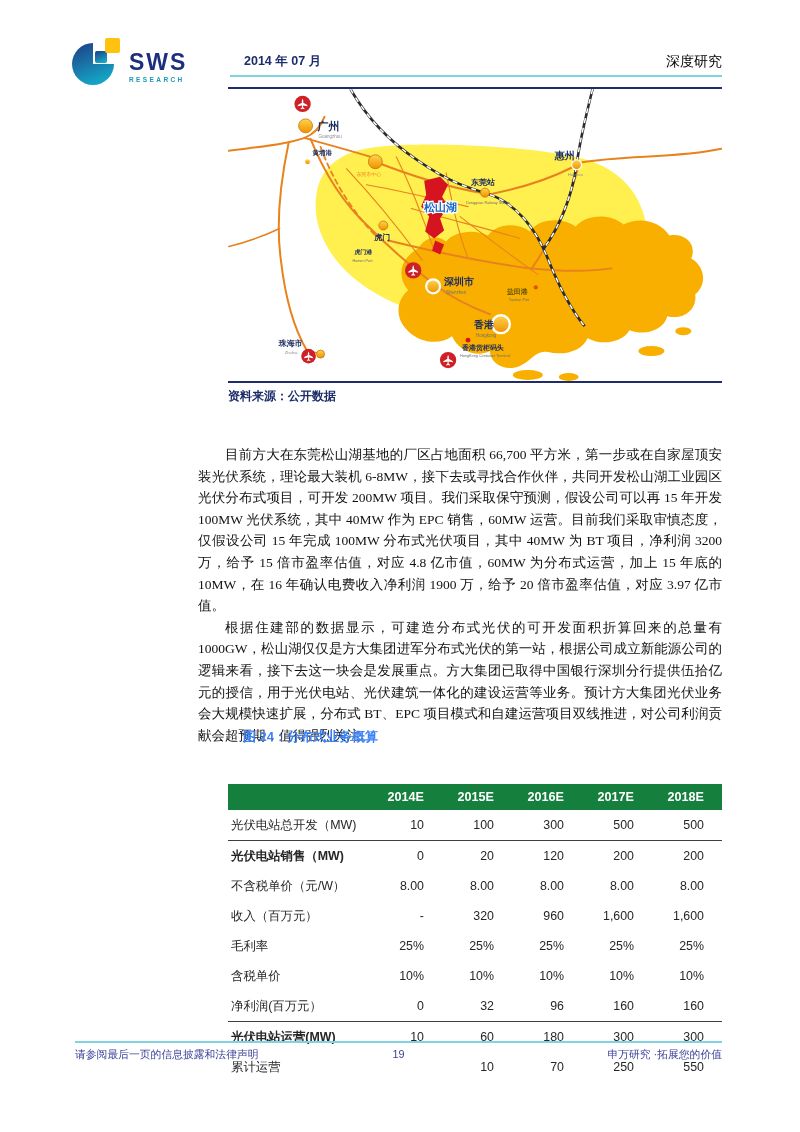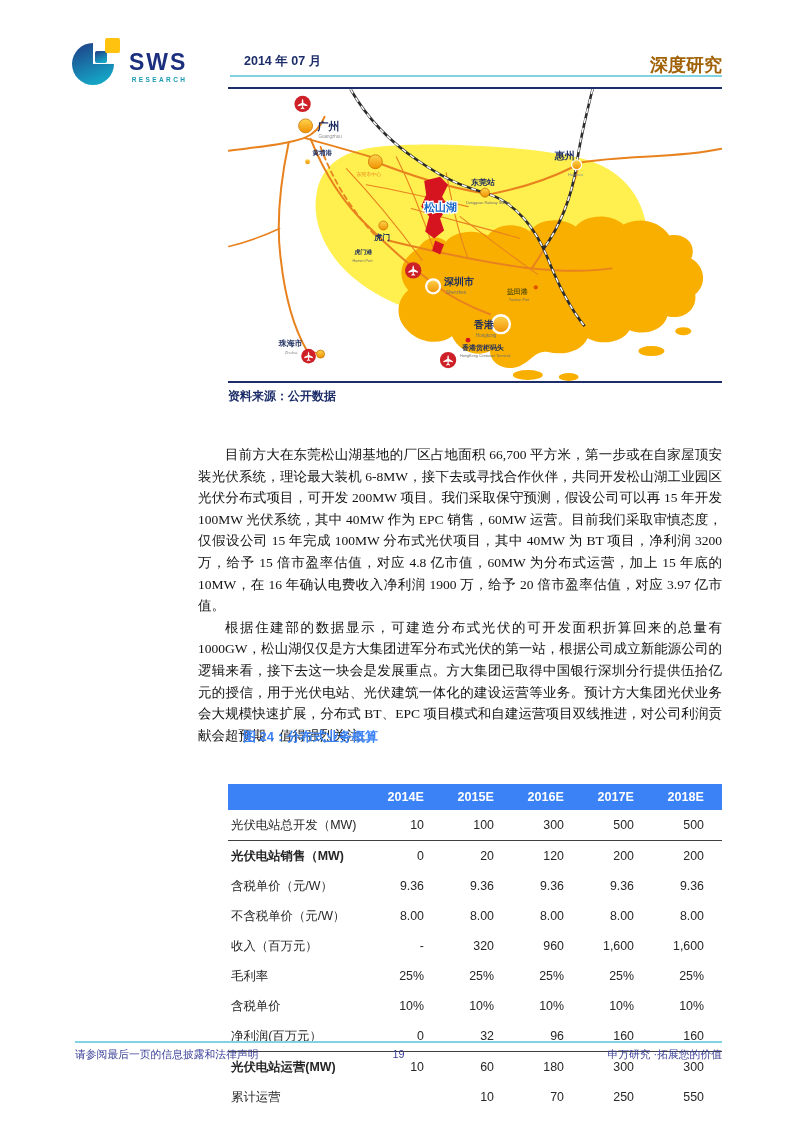--- a/index.html
+++ b/index.html
@@ -2,25 +2,25 @@
 <html><head>
 <meta charset="utf-8">
 <style>
   html,body{margin:0;padding:0;background:#e9e9e9;}
   .page{position:relative;width:800px;height:1132px;background:#ffffff;margin:0 auto;
         font-family:"Liberation Sans","DejaVu Sans",sans-serif;overflow:hidden;}
 
   
   .logo{position:absolute;left:72px;top:38px;display:flex;align-items:flex-start;}
   .logo svg{display:block;}
-  .logo-text{margin-left:9px;margin-top:13px;text-align:right;}
+  .logo-text{margin-left:9px;margin-top:13px;}
   .logo-brand{font-size:23px;font-weight:bold;color:#1B2F7E;letter-spacing:2px;line-height:1;}
   .logo-sub{font-size:6.5px;color:#1A9AB5;letter-spacing:2.4px;margin-top:2px;font-weight:bold;}
   .hdr-date{position:absolute;left:230px;top:53px;font-size:12.5px;font-weight:bold;color:#1C2D69;margin-left:14px;}
-  .hdr-type{position:absolute;right:78px;top:53px;font-size:18px;font-weight:bold;color:#a16207;}
+  .hdr-type{position:absolute;right:78px;top:53px;font-size:14px;font-weight:normal;color:#000000;}
   .hdr-rule{position:absolute;left:230px;top:75px;width:492px;height:2px;background:#7FD3E2;}
 
   
   .figure{position:absolute;left:228px;top:87px;width:494px;}
   .fig-border{height:2px;background:#1C2D69;}
   .map{display:block;width:494px;height:292px;background:#fff;}
   .fig-source{margin-top:5px;font-size:12px;font-weight:bold;color:#1C2D69;}
   .mlabel{font-weight:bold;fill:#1B2B5E;}
   .msub{fill:#8d8d8d;}
   .msub-d{fill:#6f6f6f;}
@@ -32,21 +32,21 @@
   
   .bodytext{position:absolute;left:198px;top:444px;width:524px;
             font-family:"Liberation Serif","DejaVu Serif",serif;
             font-size:13.5px;line-height:21.6px;color:#121212;text-align:justify;}
   .bodytext p{margin:0;text-indent:2em;}
 
   
   .fig24-title{position:absolute;left:228px;top:728px;font-size:13px;font-weight:bold;color:#3b82f6;padding-left:15px;}
   .tbl{position:absolute;left:228px;top:784px;width:494px;border-collapse:collapse;
        table-layout:fixed;font-size:12.4px;color:#262626;}
-  .tbl th{background:#3b82f6;color:#ffffff;font-weight:bold;text-align:right;
+  .tbl th{background:#15803d;color:#ffffff;font-weight:bold;text-align:right;
           padding:0 18px 0 0;height:26px;font-size:12.6px;}
   .tbl th.lbl{text-align:left;padding:0 0 0 3px;}
   .tbl td{text-align:right;padding:0 18px 0 0;height:30px;line-height:21px;white-space:nowrap;
           overflow:hidden;}
   .tbl td.lbl{text-align:left;padding:0 0 0 3px;}
   .tbl tr.sep td{border-top:1.5px solid #3f3f3f;margin-top:45px;}
   .tbl tr.boldrow td.lbl{font-weight:bold;}
 
   
   .footer-rule{position:absolute;left:75px;top:1041px;width:647px;height:1.5px;background:#7FD3E2;}
@@ -216,28 +216,20 @@
       </tr>
       <tr class="sep boldrow">
         <td class="lbl">光伏电站销售（MW)</td>
         <td>0</td>
         <td>20</td>
         <td>120</td>
         <td>200</td>
         <td>200</td>
       </tr>
       <tr>
-        <td class="lbl">含税单价（元/W）</td>
-        <td>9.36</td>
-        <td>9.36</td>
-        <td>9.36</td>
-        <td>9.36</td>
-        <td>9.36</td>
-      </tr>
-      <tr>
         <td class="lbl">不含税单价（元/W）</td>
         <td>8.00</td>
         <td>8.00</td>
         <td>8.00</td>
         <td>8.00</td>
         <td>8.00</td>
       </tr>
       <tr>
         <td class="lbl">收入（百万元）</td>
         <td>-</td>

